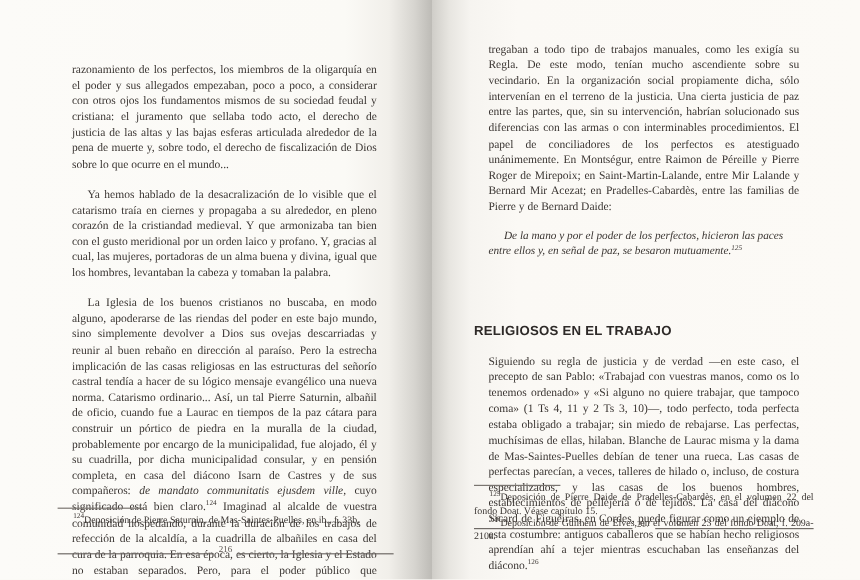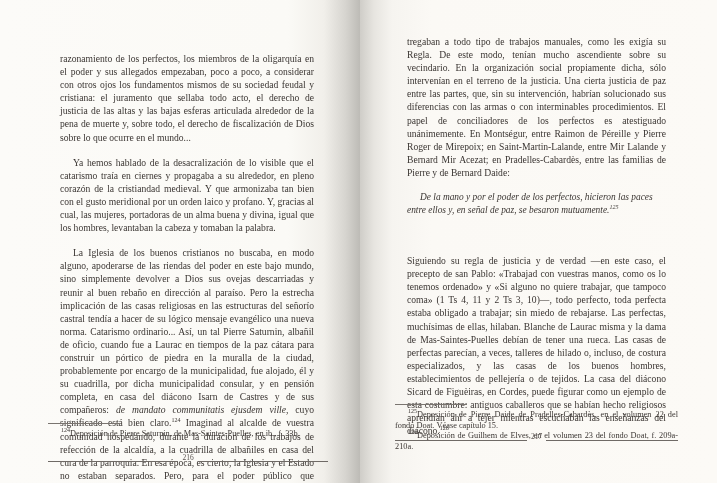--- a/index.html
+++ b/index.html
@@ -75,20 +75,21 @@
       <span class="num">216</span>
       <span class="rule"></span>
     </div>
   </div>
 
   <div class="page right">
     <div class="text">
       <p class="first">tregaban a todo tipo de trabajos manuales, como les exigía su Regla. De este modo, tenían mucho ascendiente sobre su vecindario. En la organización social propiamente dicha, sólo intervenían en el terreno de la justicia. Una cierta justicia de paz entre las partes, que, sin su intervención, habrían solucionado sus diferencias con las armas o con interminables procedimientos. El papel de conciliadores de los perfectos es atestiguado unánimemente. En Montségur, entre Raimon de Péreille y Pierre Roger de Mirepoix; en Saint-Martin-Lalande, entre Mir Lalande y Bernard Mir Acezat; en Pradelles-Cabardès, entre las familias de Pierre y de Bernard Daide:</p>
       <p class="quote"><span>De la mano y por el poder de los perfectos, hicieron las paces entre ellos y, en señal de paz, se besaron mutuamente.</span><sup>125</sup></p>
       <div class="spacer"></div>
+      <div class="heading">RELIGIOSOS EN EL TRABAJO</div>
       <p class="first"><span>Siguiendo su regla de justicia y de verdad —en este caso, el precepto de san Pablo: «Trabajad con vuestras manos, como os lo tenemos ordenado» y «Si alguno no quiere trabajar, que tampoco coma» (1 Ts 4, 11 y 2 Ts 3, 10)—, todo perfecto, toda perfecta estaba obligado a trabajar; sin miedo de rebajarse. Las perfectas, muchísimas de ellas, hilaban. Blanche de Laurac misma y la dama de Mas-Saintes-Puelles debían de tener una rueca. Las casas de perfectas parecían, a veces, talleres de hilado o, incluso, de costura especializados, y las casas de los buenos hombres, establecimientos de pellejería o de tejidos. La casa del diácono Sicard de Figuèiras, en Cordes, puede figurar como un ejemplo de esta costumbre: antiguos caballeros que se habían hecho religiosos aprendían ahí a tejer mientras escuchaban las enseñanzas del diácono.</span><sup>126</sup></p>
     </div>
 
     <div class="footnotes">
       <div class="fn-rule"></div>
       <p><sup>125</sup><span>Deposición de Pierre Daide de Pradelles-Cabardès, en el volumen 22 del fondo Doat. Véase capítulo 15.</span></p>
       <p><sup>126</sup><span>Deposición de Guilhem de Elves, en el volumen 23 del fondo Doat, f. 209a-210a.</span></p>
     </div>
 
     <div class="folio">

